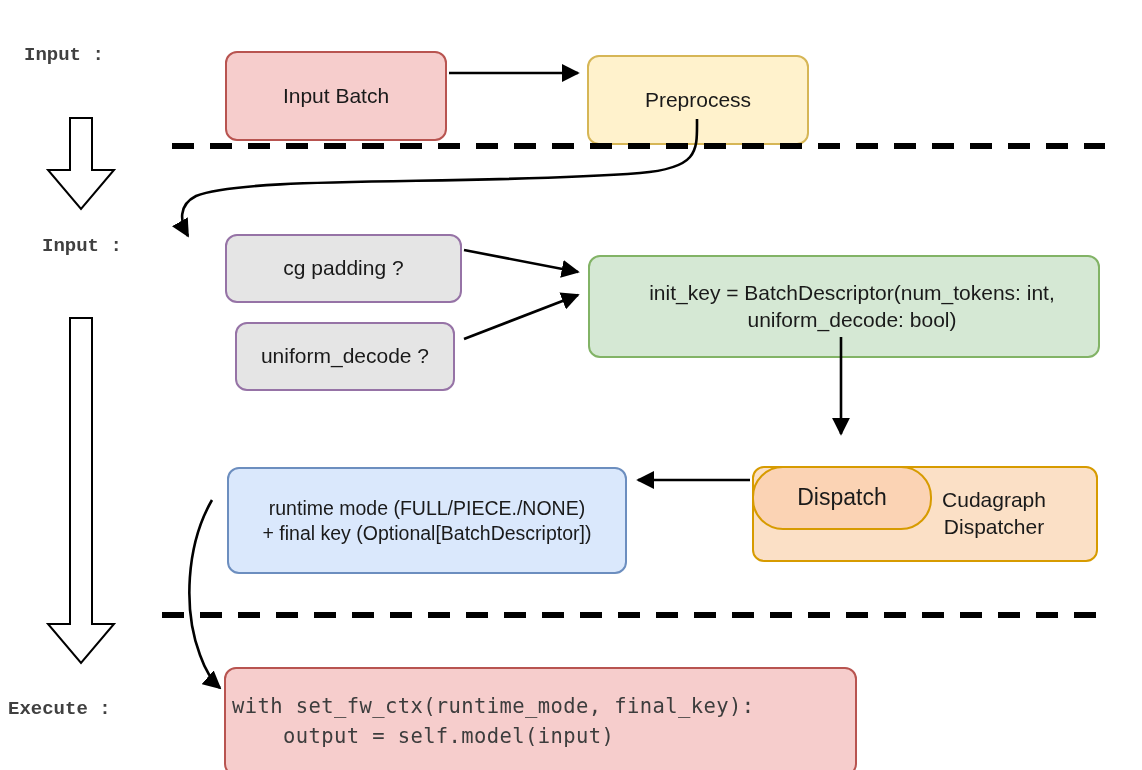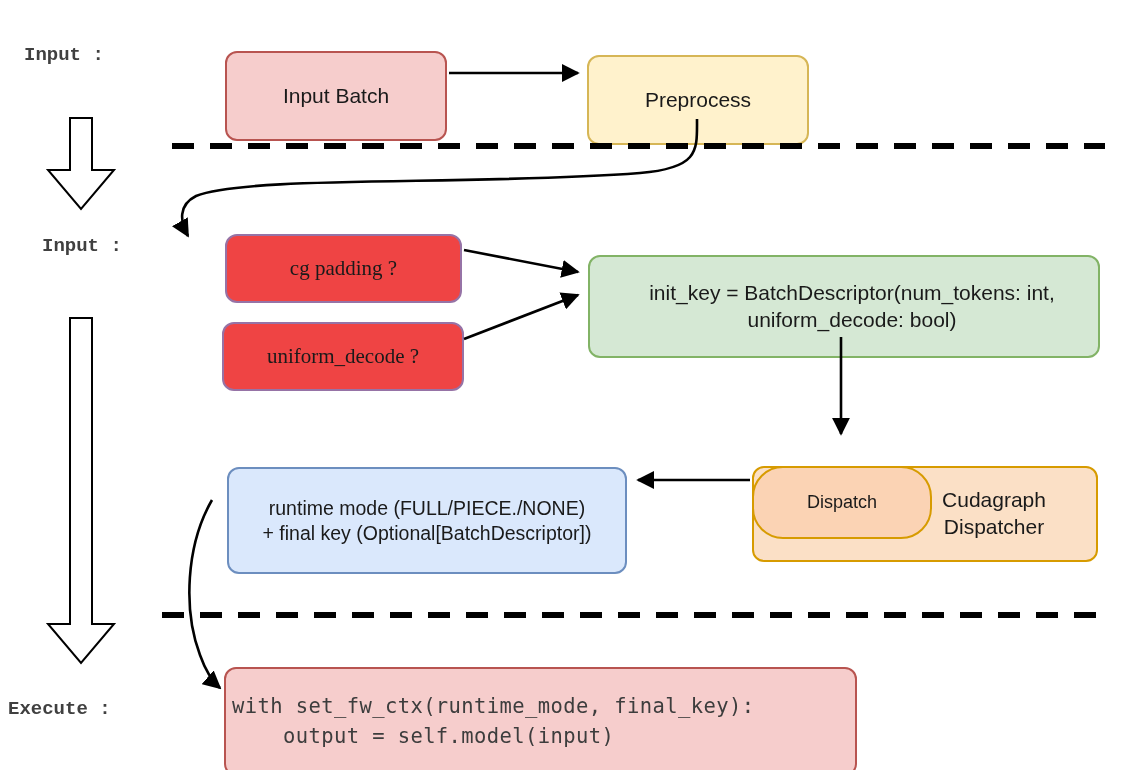--- a/index.html
+++ b/index.html
@@ -36,21 +36,21 @@
     text-align: center;
     font-family: "Liberation Sans", sans-serif;
     font-size: 21px;
     color: #1a1a1a;
     line-height: 1.28;
     padding: 4px 10px;
     margin-top: 23px;
   }
   .node.pink   { background: #f6cdcc; border-color: #b85450; }
   .node.yellow { background: #fff2cc; border-color: #d6b656; }
-  .node.purple { background: #ef4444; border-color: #9673a6; font-family: Liberation Serif, serif; }
+  .node.purple { background: #e5e5e5; border-color: #9673a6; }
   .node.green  { background: #d5e8d4; border-color: #82b366; }
   .node.blue   { background: #dae8fc; border-color: #6c8ebf; }
   .node.orange-outer { background: #fbe0c6; border-color: #d79b00; }
   .node.orange-inner { background: #fbd3b4; border-color: #d79b00; }
   .node.code {
     background: #f6cdcc;
     border-color: #b85450;
     font-family: "DejaVu Serif", serif;
     font-size: 20px;
     justify-content: flex-start;
@@ -93,35 +93,35 @@
   </div>
 
   <div class="node yellow" style="left:587px; top:32px; width:222px; height:90px;">
     <span class="node-text">Preprocess</span>
   </div>
 
   <div class="node purple" style="left:225px; top:211px; width:237px; height:69px;">
     <span class="node-text">cg padding ?</span>
   </div>
 
-  <div class="node purple" style="left:222px; top:299px; width:242px; height:69px;">
+  <div class="node purple" style="left:235px; top:299px; width:220px; height:69px;">
     <span class="node-text">uniform_decode ?</span>
   </div>
 
   <div class="node green" style="left:588px; top:232px; width:512px; height:103px;padding-left:26px;">
     <span class="node-text">init_key = BatchDescriptor(num_tokens: int,
 uniform_decode: bool)</span>
   </div>
 
   <div class="node orange-outer" style="left:752px; top:443px; width:346px; height:96px; justify-content:flex-end; padding-right:18px;">
     <span class="node-text" style="width:168px;">Cudagraph
 Dispatcher</span>
   </div>
 
-  <div class="node orange-inner" style="left:752px; top:443px; width:180px; height:73px; font-size:18px;border-radius:31px;">
+  <div class="node orange-inner" style="left:752px; top:443px; width:180px; height:64px; font-size:23px;border-radius:31px;">
     <span class="node-text">Dispatch</span>
   </div>
 
   <div class="node blue" style="left:227px; top:444px; width:400px; height:107px; font-size:19.5px;">
     <span class="node-text">runtime mode (FULL/PIECE./NONE)
 + final key (Optional[BatchDescriptor])</span>
   </div>
 
   <div class="node code" style="left:224px; top:644px; width:633px; height:109px;">
     <pre><span>with set_fw_ctx(runtime_mode, final_key):</span>

